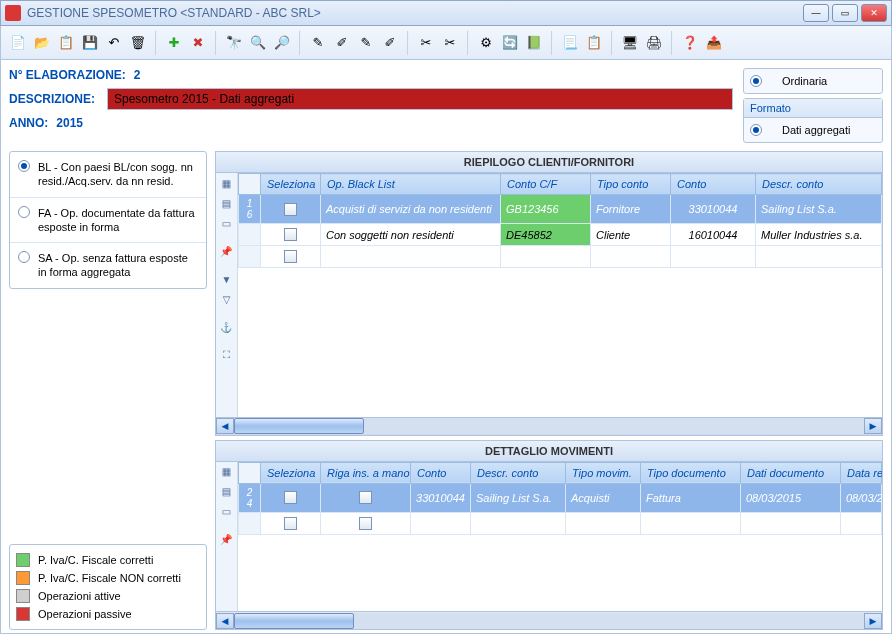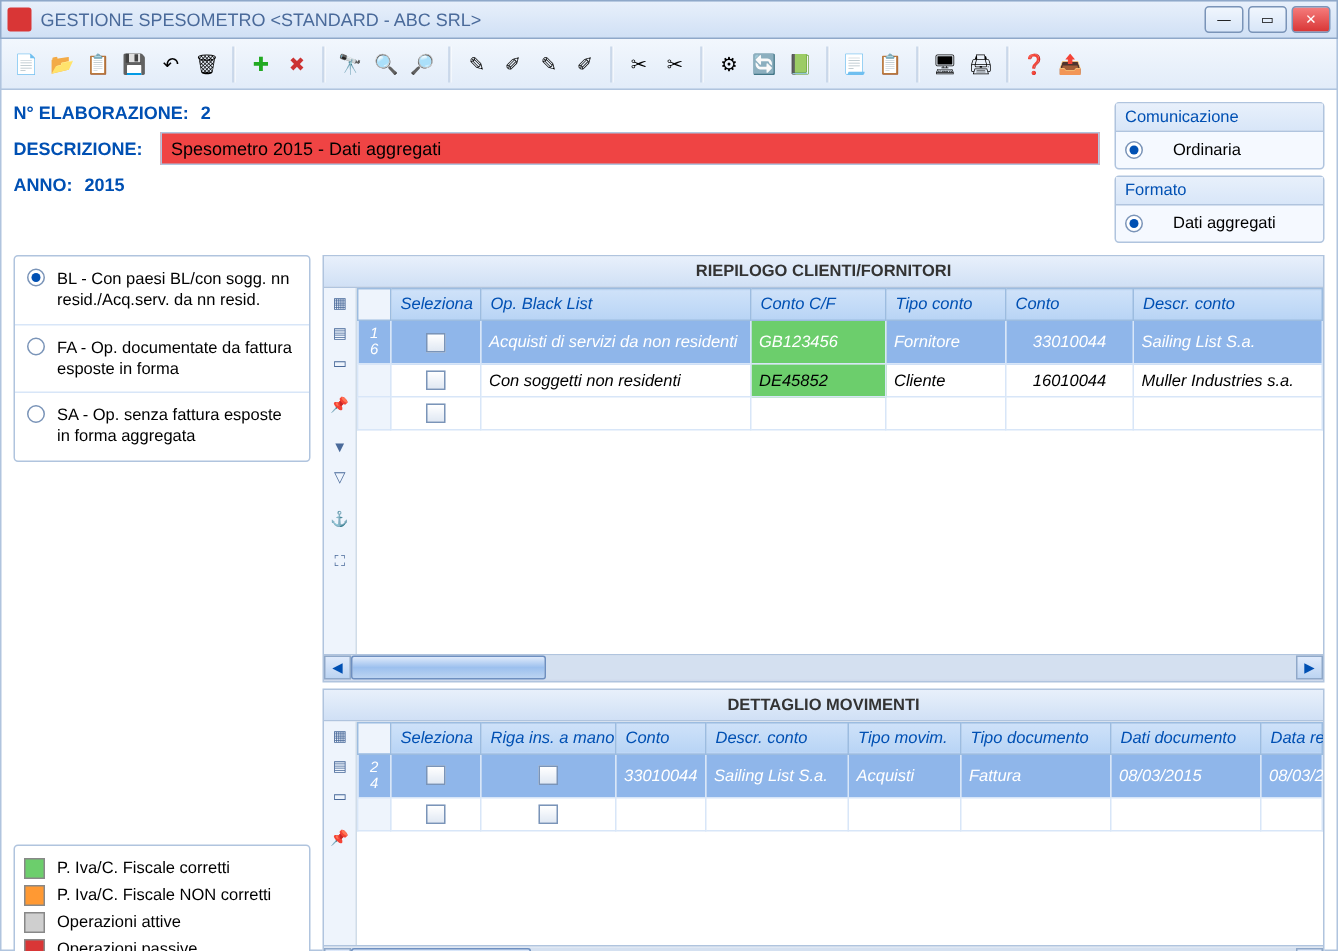--- a/index.html
+++ b/index.html
@@ -20,21 +20,21 @@
 
 
 .content { position: absolute; top: 60px; left: 0; right: 0; bottom: 0; background: #fff; border: 1px solid #b0c4de; border-top: none; padding: 8px; }
 
 .top-row { display: flex; gap: 10px; }
 .top-left { flex: 1; }
 .top-right { width: 140px; }
 
 .field-row { display: flex; align-items: center; margin-bottom: 6px; }
 .field-label { color: #0050b3; font-weight: bold; font-size: 12px; margin-right: 8px; }
-.field-input { flex: 1; border: 1px solid #b0c4de; padding: 3px 6px; font-size: 12px; background: #ef4444; }
+.field-input { flex: 1; border: 1px solid #b0c4de; padding: 3px 6px; font-size: 12px; background: #b91c1c; }
 
 .panel { border: 1px solid #b0c4de; border-radius: 3px; background: #f5f9ff; margin-bottom: 4px; }
 .panel-header { background: linear-gradient(#e8f0fb,#d8e6f8); padding: 3px 6px; font-size: 11px; color: #0050b3; border-bottom: 1px solid #b0c4de; }
 .panel-body { padding: 4px 6px; }
 .radio-item { display: flex; align-items: flex-end; gap: 20px; font-size: 11px; padding: 2px 0; }
 .radio-dot { width: 12px; height: 12px; border: 1px solid #7a94b8; border-radius: 50%; background: #fff; position: relative; }
 .radio-dot.on::after { content:''; position:absolute; top:2px; left:2px; width:6px; height:6px; background:#0050b3; border-radius:50%; }
 
 
 .body-row { display: flex; gap: 8px; margin-top: 4px; height: calc(100% - 78px); }
@@ -137,21 +137,20 @@
         <span class="field-label" style="width:90px">DESCRIZIONE:</span>
         <input class="field-input" value="Spesometro 2015 - Dati aggregati" style="">
       </div>
       <div class="field-row">
         <span class="field-label">ANNO:</span>
         <span class="field-label">2015</span>
       </div>
     </div>
     <div class="top-right">
       <div class="panel">
-        <div class="panel-header">Comunicazione</div>
         <div class="panel-body">
           <div class="radio-item">
             <span class="radio-dot on"></span>
             <span>Ordinaria</span>
           </div>
         </div>
       </div>
       <div class="panel">
         <div class="panel-header">Formato</div>
         <div class="panel-body">

